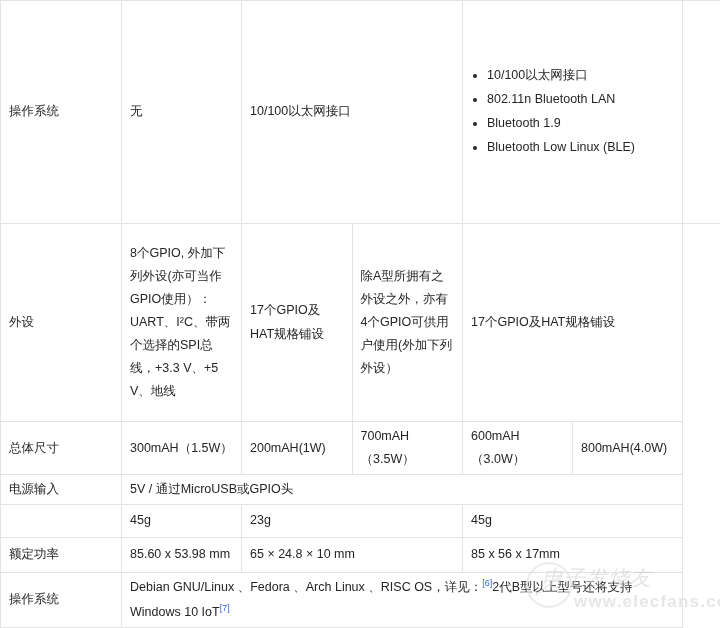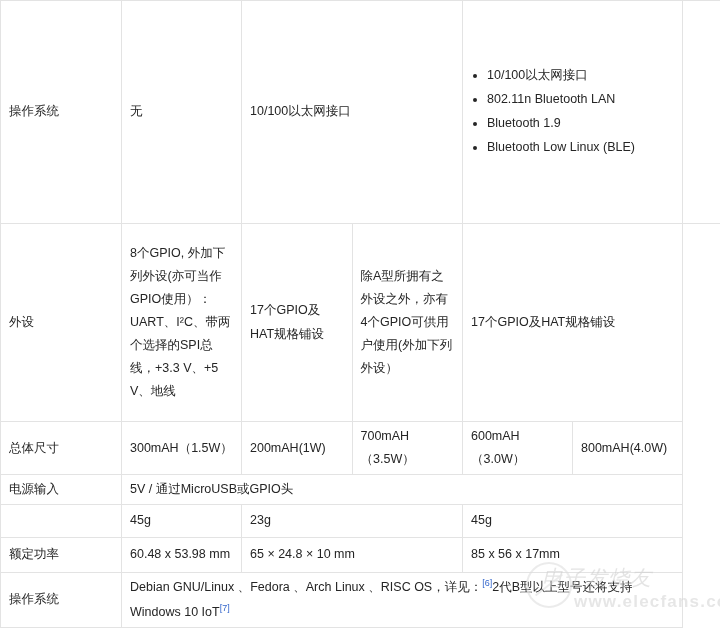--- a/index.html
+++ b/index.html
@@ -159,21 +159,21 @@
 
     <tr style="height:33px">
       <td class="row-label"></td>
       <td>45g</td>
       <td colspan="2">23g</td>
       <td colspan="2">45g</td>
     </tr>
 
     <tr style="height:35px">
       <td class="row-label">额定功率</td>
-      <td>60.48 x 53.98 mm</td>
+      <td>85.60 x 53.98 mm</td>
       <td colspan="2">65 × 24.8 × 10 mm</td>
       <td colspan="2">85 x 56 x 17mm</td>
     </tr>
 
     <tr style="height:55px">
       <td class="row-label">操作系统</td>
       <td colspan="5" class="os-text">
         <span>Debian GNU/Linux 、Fedora 、Arch Linux 、RISC OS，详见：</span><sup class="fn">[6]</sup><span>2代B型以上型号还将支持Windows 10 IoT</span><sup class="fn">[7]</sup>
       </td>
     </tr>

